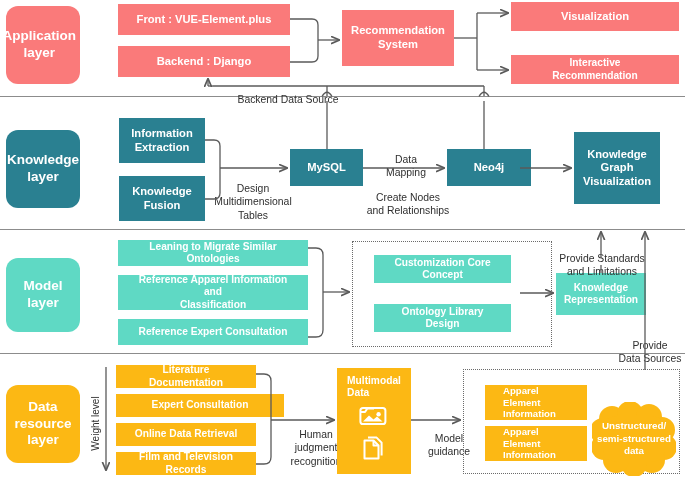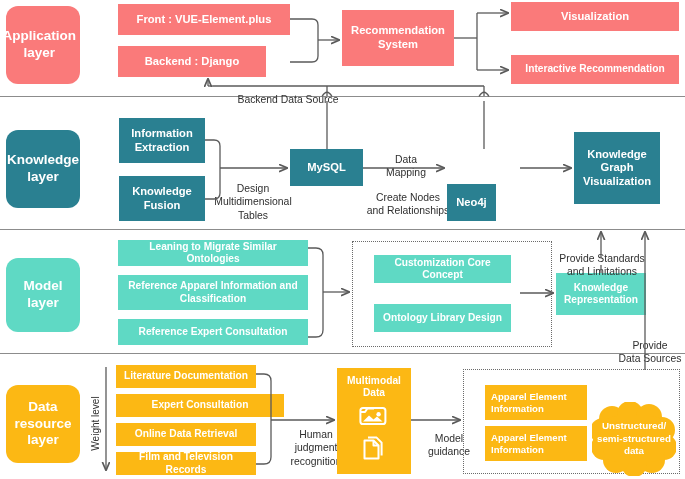--- a/index.html
+++ b/index.html
@@ -42,21 +42,21 @@
   .node {
     position: absolute;
     color: #ffffff;
     font-weight: bold;
     font-size: 11.2px;
     line-height: 1.22;
     display: flex;
     align-items: center;
     justify-content: center;
     text-align: center;
-    padding: 2px 6px;
+    padding: 2px 18px;
   }
   .node.small { font-size: 10.2px; }
   .node.tiny  { font-size: 9.6px; }
 
   
   .c-salmon { background: #fa7a7a; }
   .c-teal   { background: #2a8091; }
   .c-mint   { background: #5fd9c4; }
   .c-orange { background: #fcb814; }
 
@@ -118,21 +118,21 @@
   .mm-box {
     position: absolute;
     background: #fcb814;
     display: flex;
     flex-direction: column;
     align-items: center;
     padding-top: 7px;
   }
   .mm-title {
     color: #fff; font-weight: bold; font-size: 10.2px;
-    line-height: 1.2; text-align: center;
+    line-height: 1.2; text-align: left;
   }
   .mm-icons { margin-top: 4px; display:flex; flex-direction: column; align-items:center; gap:2px;}
 </style>
 </head>
 <body>
 
 <div id="canvas">
 
   <div class="sep" style="top:96px;"></div>
   <div class="sep" style="top:229px;"></div>
@@ -156,21 +156,21 @@
   <div class="layer-label c-orange" style="left:6px; top:385px; width:74px; height:78px;">
     <span style="white-space:pre-line;">Data
 resource
 layer</span>
   </div>
 
   <div class="node c-salmon" style="left:118px; top:4px; width:172px; height:31px;">
     <span style="white-space:pre-line;">Front : VUE-Element.plus</span>
   </div>
 
-  <div class="node c-salmon" style="left:118px; top:46px; width:148px; height:31px;">
+  <div class="node c-salmon" style="left:118px; top:46px; width:172px; height:31px;">
     <span style="white-space:pre-line;">Backend : Django</span>
   </div>
 
   <div class="node c-salmon" style="left:342px; top:10px; width:112px; height:56px;">
     <span style="white-space:pre-line;">Recommendation
 System</span>
   </div>
 
   <div class="node c-salmon" style="left:511px; top:2px; width:168px; height:29px;">
     <span style="white-space:pre-line;">Visualization</span>
@@ -207,21 +207,21 @@
   <div class="elabel lh" style="left:370px; top:139px; width:72px;">
     <span>Data
 Mapping</span>
   </div>
 
   <div class="elabel lh" style="left:358px; top:177px; width:100px;">
     <span>Create Nodes
 and Relationships</span>
   </div>
 
-  <div class="node c-teal" style="left:447px; top:149px; width:49px; height:37px;margin-top:35px;">
+  <div class="node c-teal" style="left:447px; top:149px; width:84px; height:37px;">
     <span style="white-space:pre-line;">Neo4j</span>
   </div>
 
   <div class="node c-teal" style="left:574px; top:132px; width:86px; height:72px;">
     <span style="white-space:pre-line;">Knowledge
 Graph
 Visualization</span>
   </div>
 
   <div class="node c-mint small" style="left:118px; top:240px; width:190px; height:26px;">

